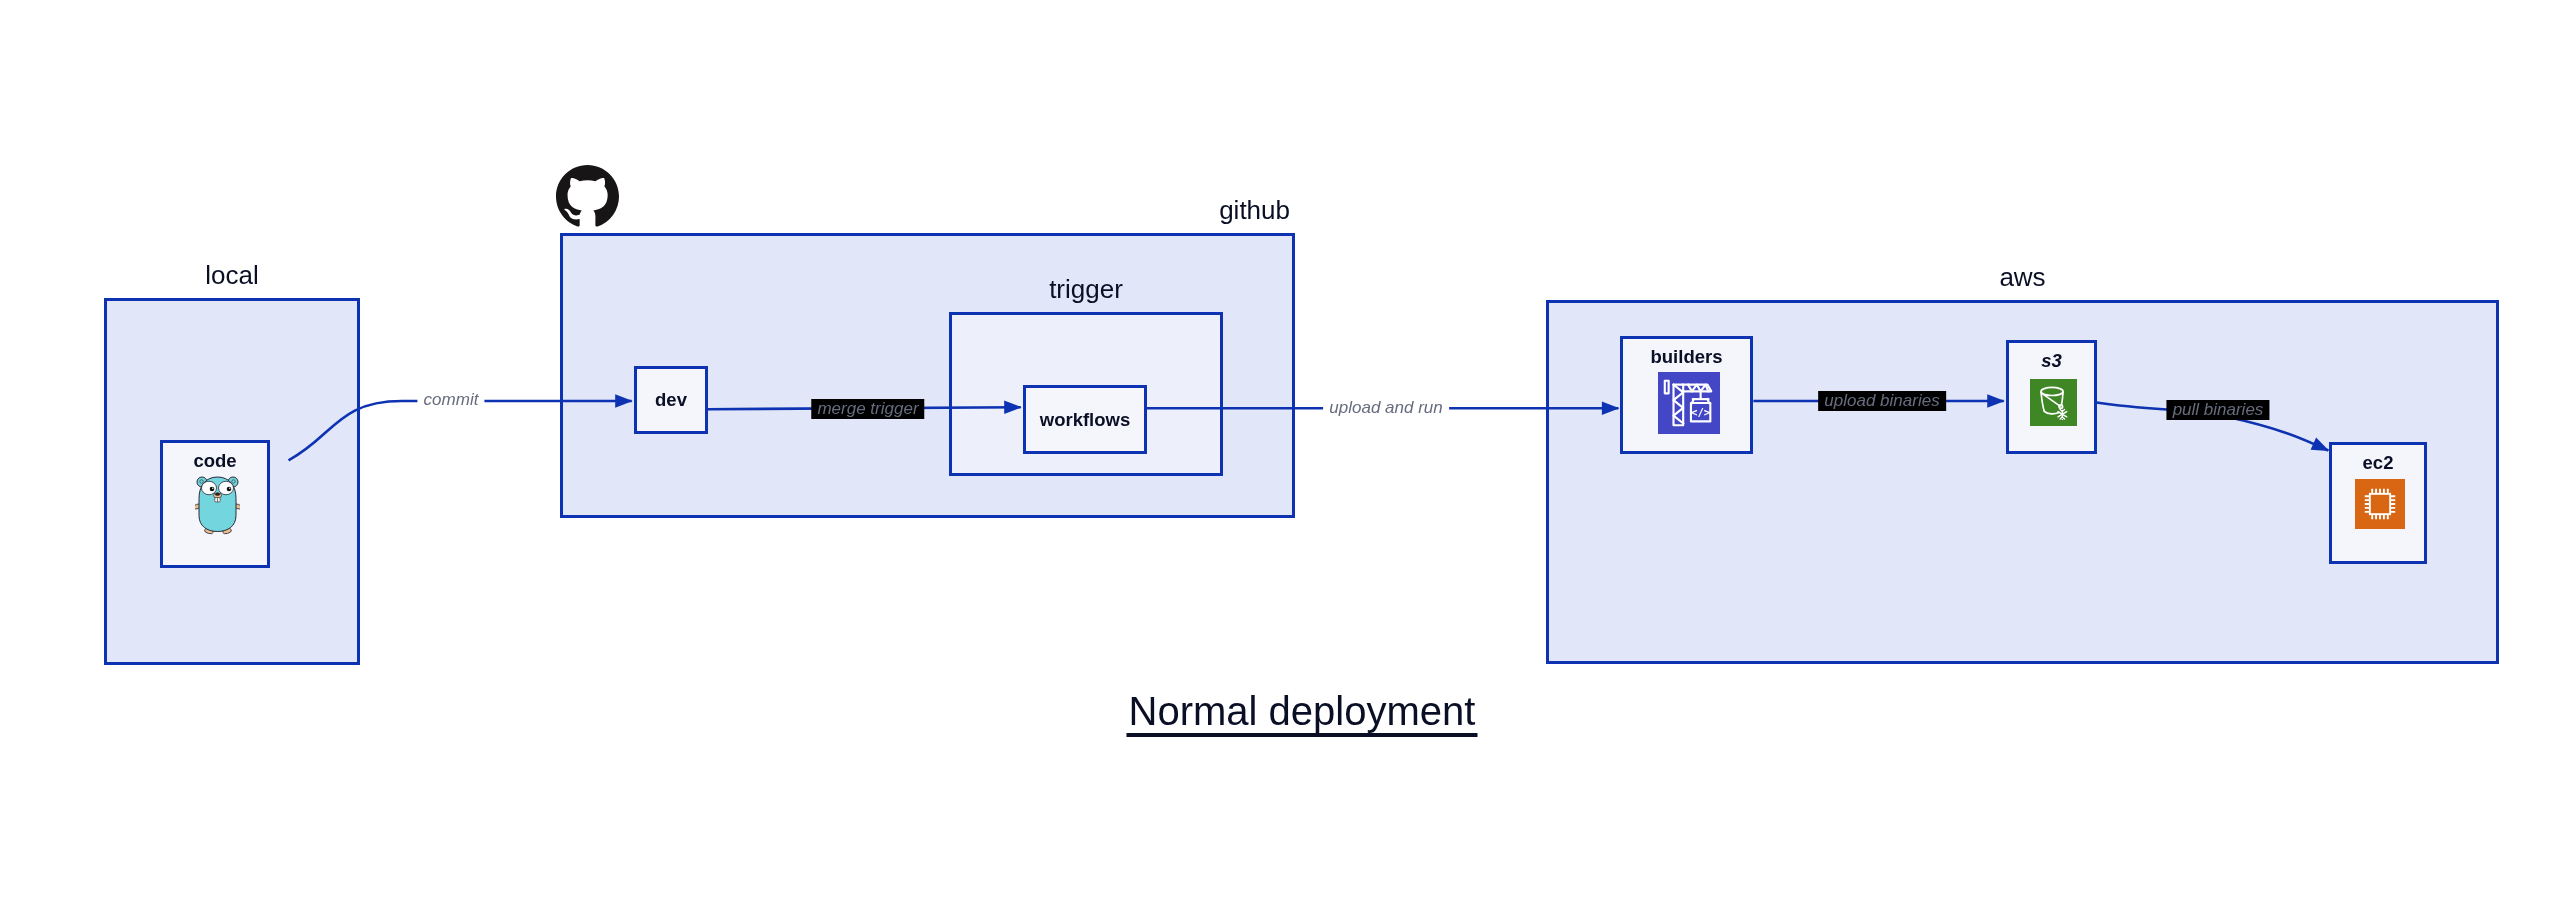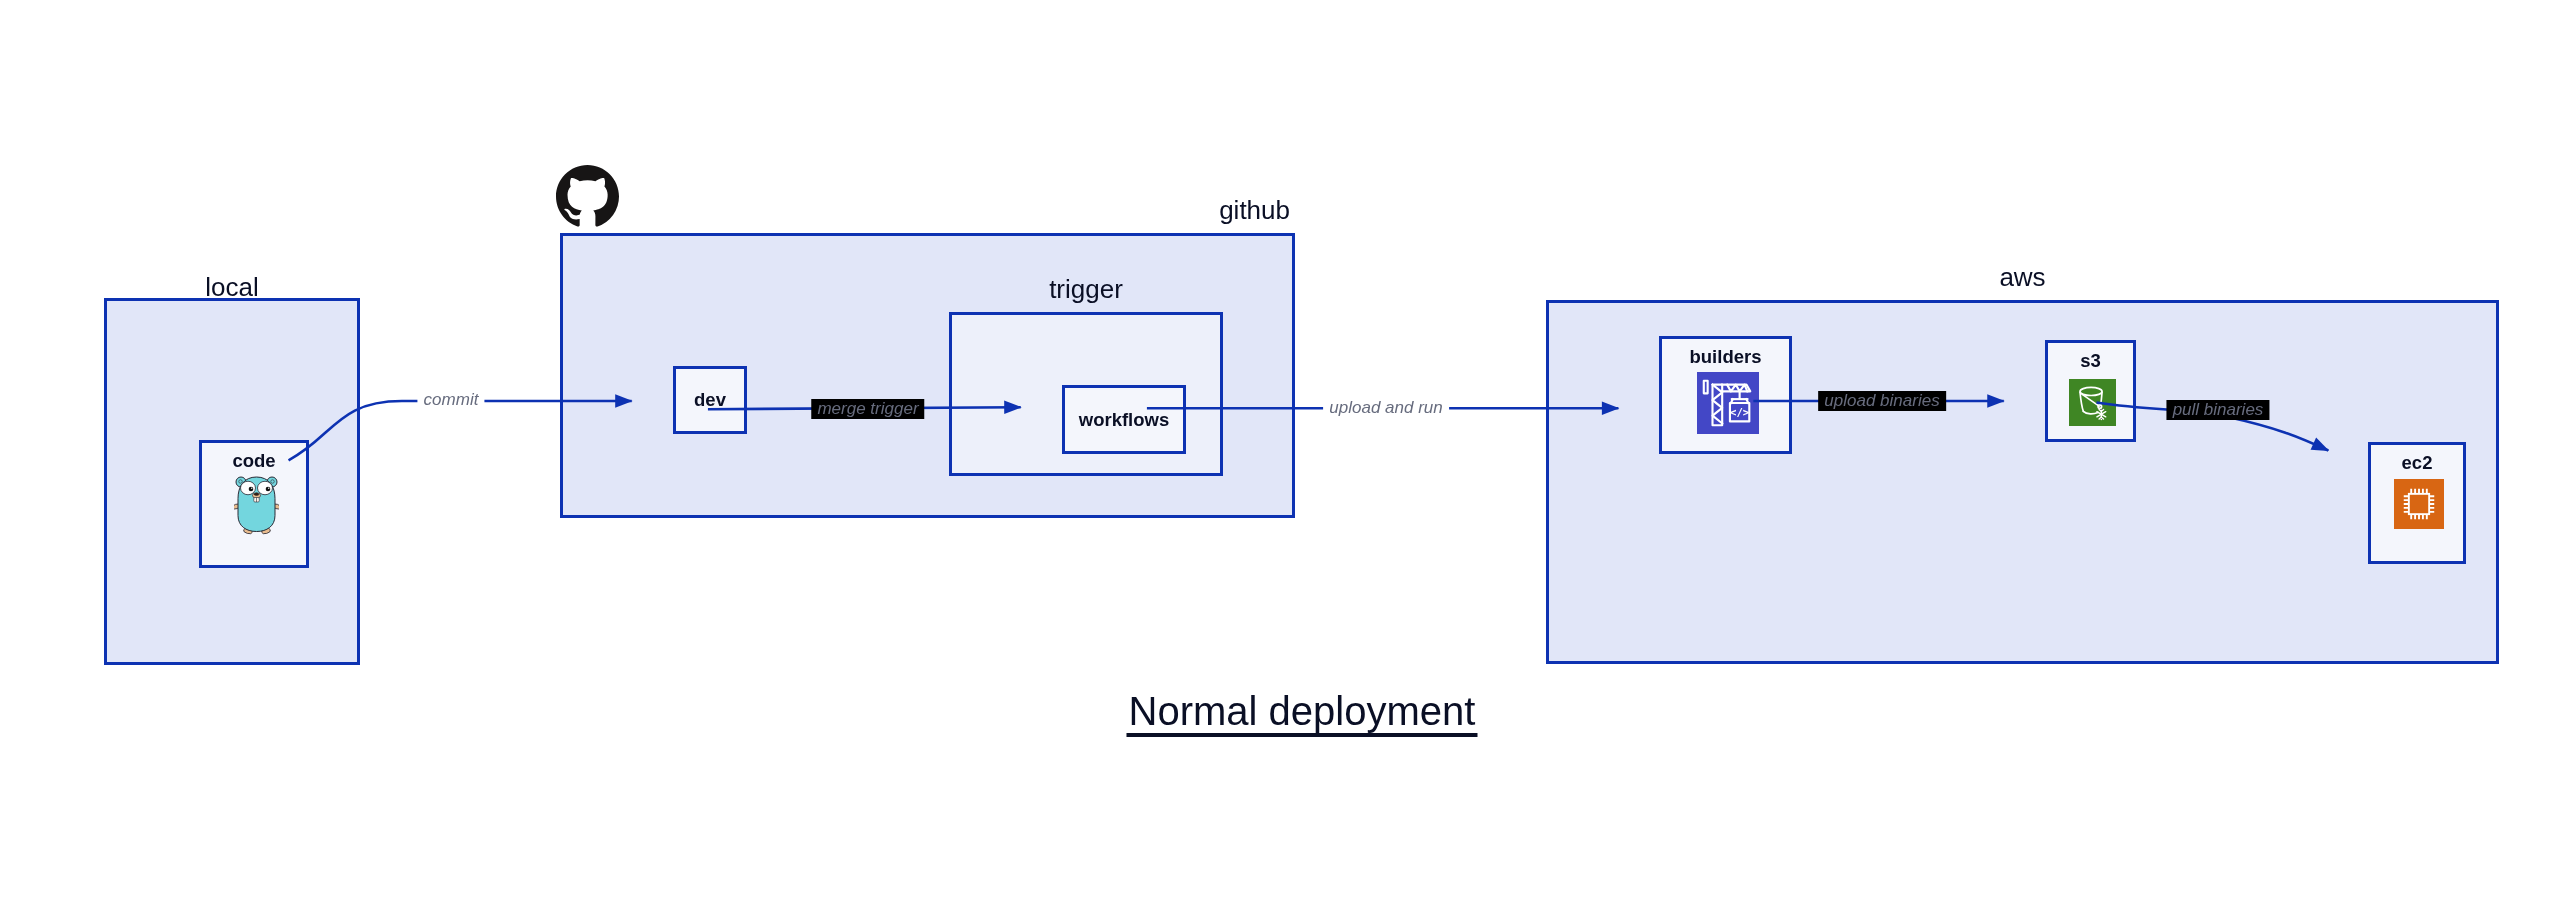--- a/index.html
+++ b/index.html
@@ -1,39 +1,39 @@
 <!DOCTYPE html>
 <html style="font-size:8.2px"><head>
 <meta charset="utf-8">
 <style>
   html,body{margin:0;padding:0;}
   body{width:2604px;height:902px;position:relative;background:#ffffff;overflow:hidden;
        font-family:"Liberation Sans", sans-serif;}
   .ctr{position:absolute;background:#E1E6F8;border:3.1px solid #0D32B2;box-sizing:border-box;}
   .ctr.nested{background:#EDF0FA;}
-  .node{position:absolute;background:#F4F6FC;border:3.1px solid #0D32B2;box-sizing:border-box;margin-left:39px;}
+  .node{position:absolute;background:#F4F6FC;border:3.1px solid #0D32B2;box-sizing:border-box;}
   .ctr-label{position:absolute;font-size:26px;line-height:27px;height:27px;color:#0A0F25;white-space:nowrap;}
   .node-label{position:absolute;left:0;right:0;text-align:center;font-weight:700;font-size:18.5px;color:#0A0F25;}
   .node-label.topped{top:7.2px;}
   .node-label.centered{top:50%;transform:translateY(-50%);}
   .edge-label{position:absolute;transform:translate(-50%,-50%);font-style:italic;font-size:17px;
               color:#676C7E;padding:0 6.2px;white-space:nowrap;z-index:5;}
   .bg-white{background:#ffffff;}
   .bg-lav{background:#000000;}
   .icon-tile{position:absolute;display:block;}
   #edges{position:absolute;left:0;top:0;z-index:2;pointer-events:none;}
   .title{position:absolute;top:691px;left:1302px;transform:translateX(-50%);
          font-size:40px;color:#0A0F25;border-bottom:4.6px solid #0A0F25;padding:0 2.1px 1.5px 2.1px;
          white-space:nowrap;line-height:1.0;}
 </style>
 </head>
 <body>
 
 <div class="ctr" style="left:104px;top:298px;width:256px;height:367px;"></div>
-<div class="ctr-label" style="left:104px;width:256px;top:262px;text-align:center;margin-top:12px;">local</div>
+<div class="ctr-label" style="left:104px;width:256px;top:262px;text-align:center;">local</div>
 
 <div class="ctr" style="left:560px;top:233px;width:735px;height:285px;"></div>
 <div class="ctr-label" style="left:1140px;width:150px;top:197px;text-align:right;">github</div>
 
 <div class="ctr nested" style="left:949px;top:312px;width:274px;height:164px;"></div>
 <div class="ctr-label" style="left:949px;width:274px;top:276px;text-align:center;">trigger</div>
 
 <div class="ctr" style="left:1546px;top:300px;width:953px;height:364px;"></div>
 <div class="ctr-label" style="left:1546px;width:953px;top:264px;text-align:center;">aws</div>
 
@@ -86,21 +86,21 @@
       <path d="M31 13 L35 20 L40 13 L44 20 L49 13 L52 20"></path>
       <path d="M44 20 V27"></path>
       <path d="M36 28 H52"></path>
       <path d="M37 28 L35 32 M51 28 L53 32"></path>
       <rect x="34" y="32" width="20" height="19"></rect>
     </g>
     <text x="44" y="45.5" fill="#ffffff" font-size="11" font-weight="bold" text-anchor="middle" font-family="DejaVu Sans Mono, monospace">&lt;/&gt;</text>
   </svg>
 </div>
 
-<div class="node" style="left:2006px;top:340px;width:91px;height:102px;">
+<div class="node" style="left:2006px;top:340px;width:91px;height:114px;font-style:italic;">
   <div class="node-label topped">s3</div>
   <svg style="position:absolute;left:20.6px;top:36px;" width="47" height="47" viewBox="0 0 64 64">
     <rect x="0" y="0" width="64" height="64" fill="#3F8624"></rect>
     <g stroke="#ffffff" stroke-width="2.3" fill="none" stroke-linecap="round">
       <ellipse cx="30" cy="17" rx="15" ry="5.5"></ellipse>
       <path d="M15 18 C16 28 17.5 38 19.5 44"></path>
       <path d="M45 18 C44.5 25 43.8 31 42.8 36"></path>
       <path d="M19.5 44 C24 48.5 34 48 39.5 45.5"></path>
       <path d="M18 21 L41 37"></path>
       <circle cx="42" cy="37.5" r="2.4"></circle>

